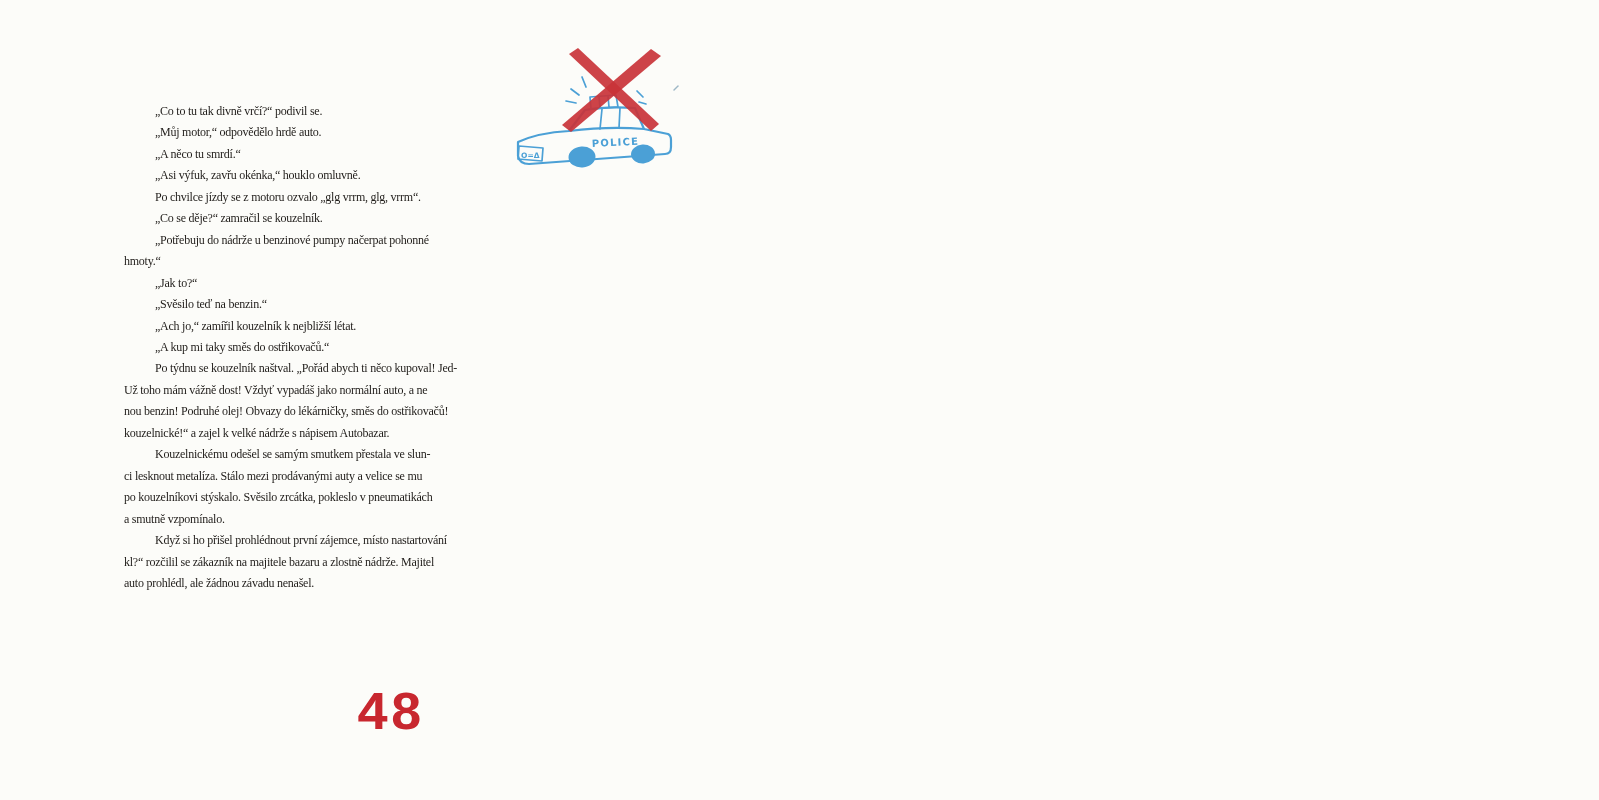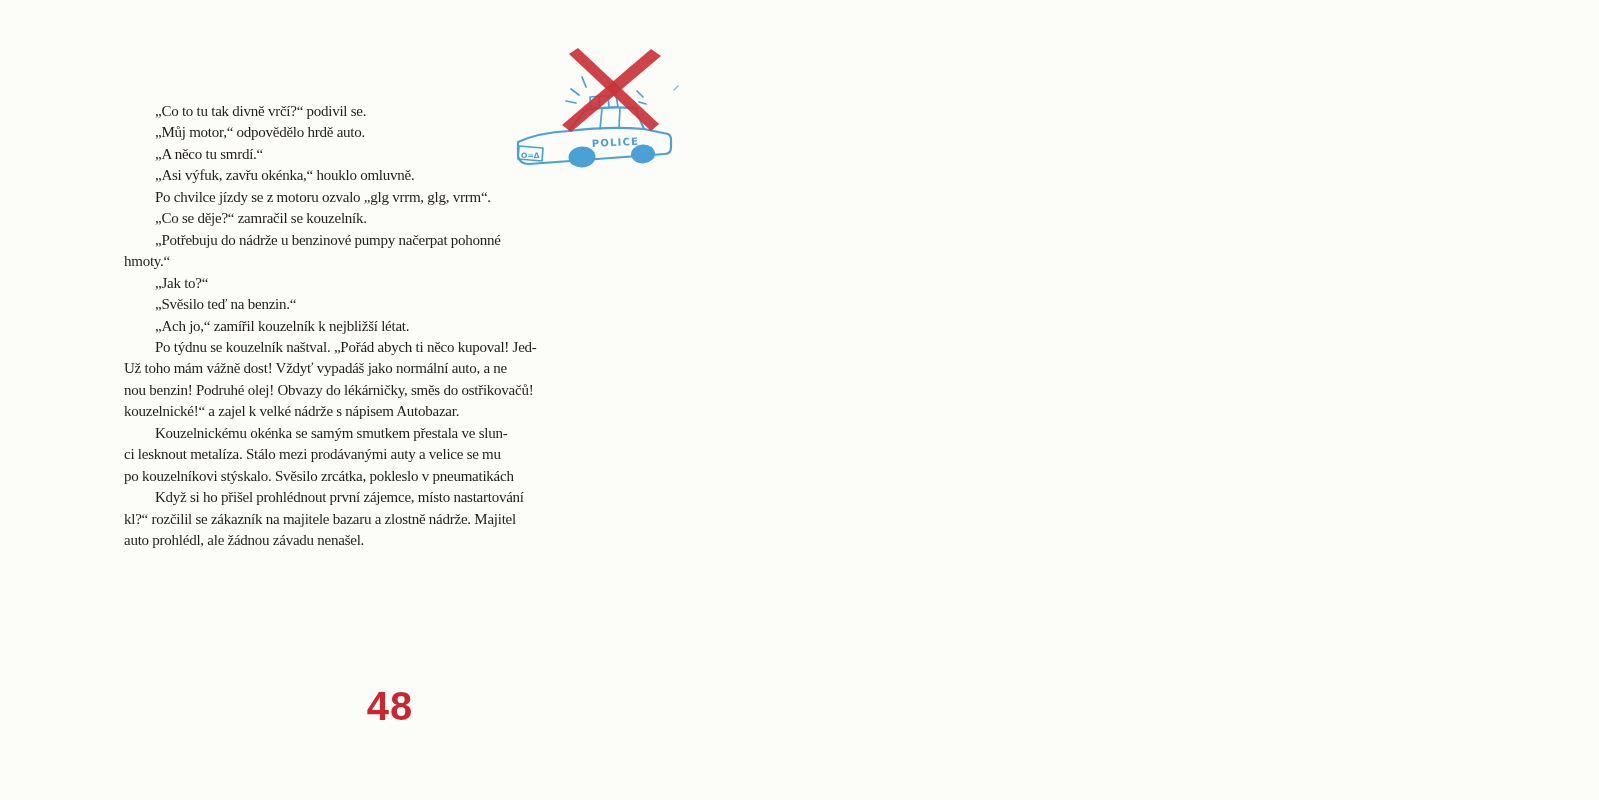--- a/index.html
+++ b/index.html
@@ -13,30 +13,30 @@
   body{
     width:1599px;height:800px;position:relative;overflow:hidden;
     background:var(--paper);
     font-family:"Liberation Serif","DejaVu Serif",serif;
   }
   .page{position:absolute;top:0;height:800px;}
   .page-left{left:0;width:799px;}
   .page-right{left:799px;width:800px;}
   .textcol{
     position:absolute;top:101px;
-    font-size:15px;line-height:21.45px;letter-spacing:-0.25px;
+    font-size:12px;line-height:21.45px;letter-spacing:-0.25px;
     color:var(--ink);
   }
   #left-lines{left:124px;}
   .line{white-space:pre;}
   .line.indent{padding-left:31px;}
   .pagenum{
     position:absolute;top:684px;transform:translateX(-50%);
-    font-family:Liberation Sans, sans-serif;font-weight:700;
-    font-size:40px;color:var(--red-num);letter-spacing:1px;
+    font-family:Liberation Mono, monospace;font-weight:700;
+    font-size:54px;color:var(--red-num);letter-spacing:1px;
   }
   .pagenum-left{left:390px;}
   .illus{position:absolute;}
   #car-illus{left:503px;top:33px;}
   .stroke-blue{fill:none;stroke:var(--blue);stroke-width:2.2;stroke-linecap:round;stroke-linejoin:round;}
   .thin-blue{fill:none;stroke:var(--blue);stroke-width:1.7;stroke-linecap:round;stroke-linejoin:round;}
   .fill-blue{fill:var(--blue);stroke:none;}
   .cross{fill:var(--xred);fill-opacity:.92;stroke:none;}
   .blue-text{fill:var(--blue);font-family:"DejaVu Sans",sans-serif;font-weight:bold;}
   .speck{stroke:#9db7c6;stroke-width:1.5;stroke-linecap:round;fill:none;}
@@ -77,27 +77,29 @@
         <div class="line indent">„Můj motor,“ odpovědělo hrdě auto.</div>
         <div class="line indent">„A něco tu smrdí.“</div>
         <div class="line indent">„Asi výfuk, zavřu okénka,“ houklo omluvně.</div>
         <div class="line indent">Po chvilce jízdy se z motoru ozvalo „glg vrrm, glg, vrrm“.</div>
         <div class="line indent">„Co se děje?“ zamračil se kouzelník.</div>
         <div class="line indent">„Potřebuju do nádrže u benzinové pumpy načerpat pohonné</div>
         <div class="line">hmoty.“</div>
         <div class="line indent">„Jak to?“</div>
         <div class="line indent">„Svěsilo teď na benzin.“</div>
         <div class="line indent">„Ach jo,“ zamířil kouzelník k nejbližší létat.</div>
+        <div class="line indent">„A kup mi taky směs do ostřikovačů.“</div>
         <div class="line indent">Po týdnu se kouzelník naštval. „Pořád abych ti něco kupoval! Jed-</div>
         <div class="line">Už toho mám vážně dost! Vždyť vypadáš jako normální auto, a ne</div>
         <div class="line">nou benzin! Podruhé olej! Obvazy do lékárničky, směs do ostřikovačů!</div>
         <div class="line">kouzelnické!“ a zajel k velké nádrže s nápisem Autobazar.</div>
-        <div class="line indent">Kouzelnickému okénka se samým smutkem přestala ve slun-</div>
+        <div class="line indent">Kouzelnickému odešel se samým smutkem přestala ve slun-</div>
         <div class="line">ci lesknout metalíza. Stálo mezi prodávanými auty a velice se mu</div>
         <div class="line">po kouzelníkovi stýskalo. Svěsilo zrcátka, pokleslo v pneumatikách</div>
+        <div class="line">a smutně vzpomínalo.</div>
         <div class="line indent">Když si ho přišel prohlédnout první zájemce, místo nastartování</div>
         <div class="line">kl?“ rozčilil se zákazník na majitele bazaru a zlostně nádrže. Majitel</div>
         <div class="line">auto prohlédl, ale žádnou závadu nenašel.</div>
       </div>
 
     <div class="pagenum pagenum-left">48</div>
   </section>
 
   <section class="page page-right">
 

